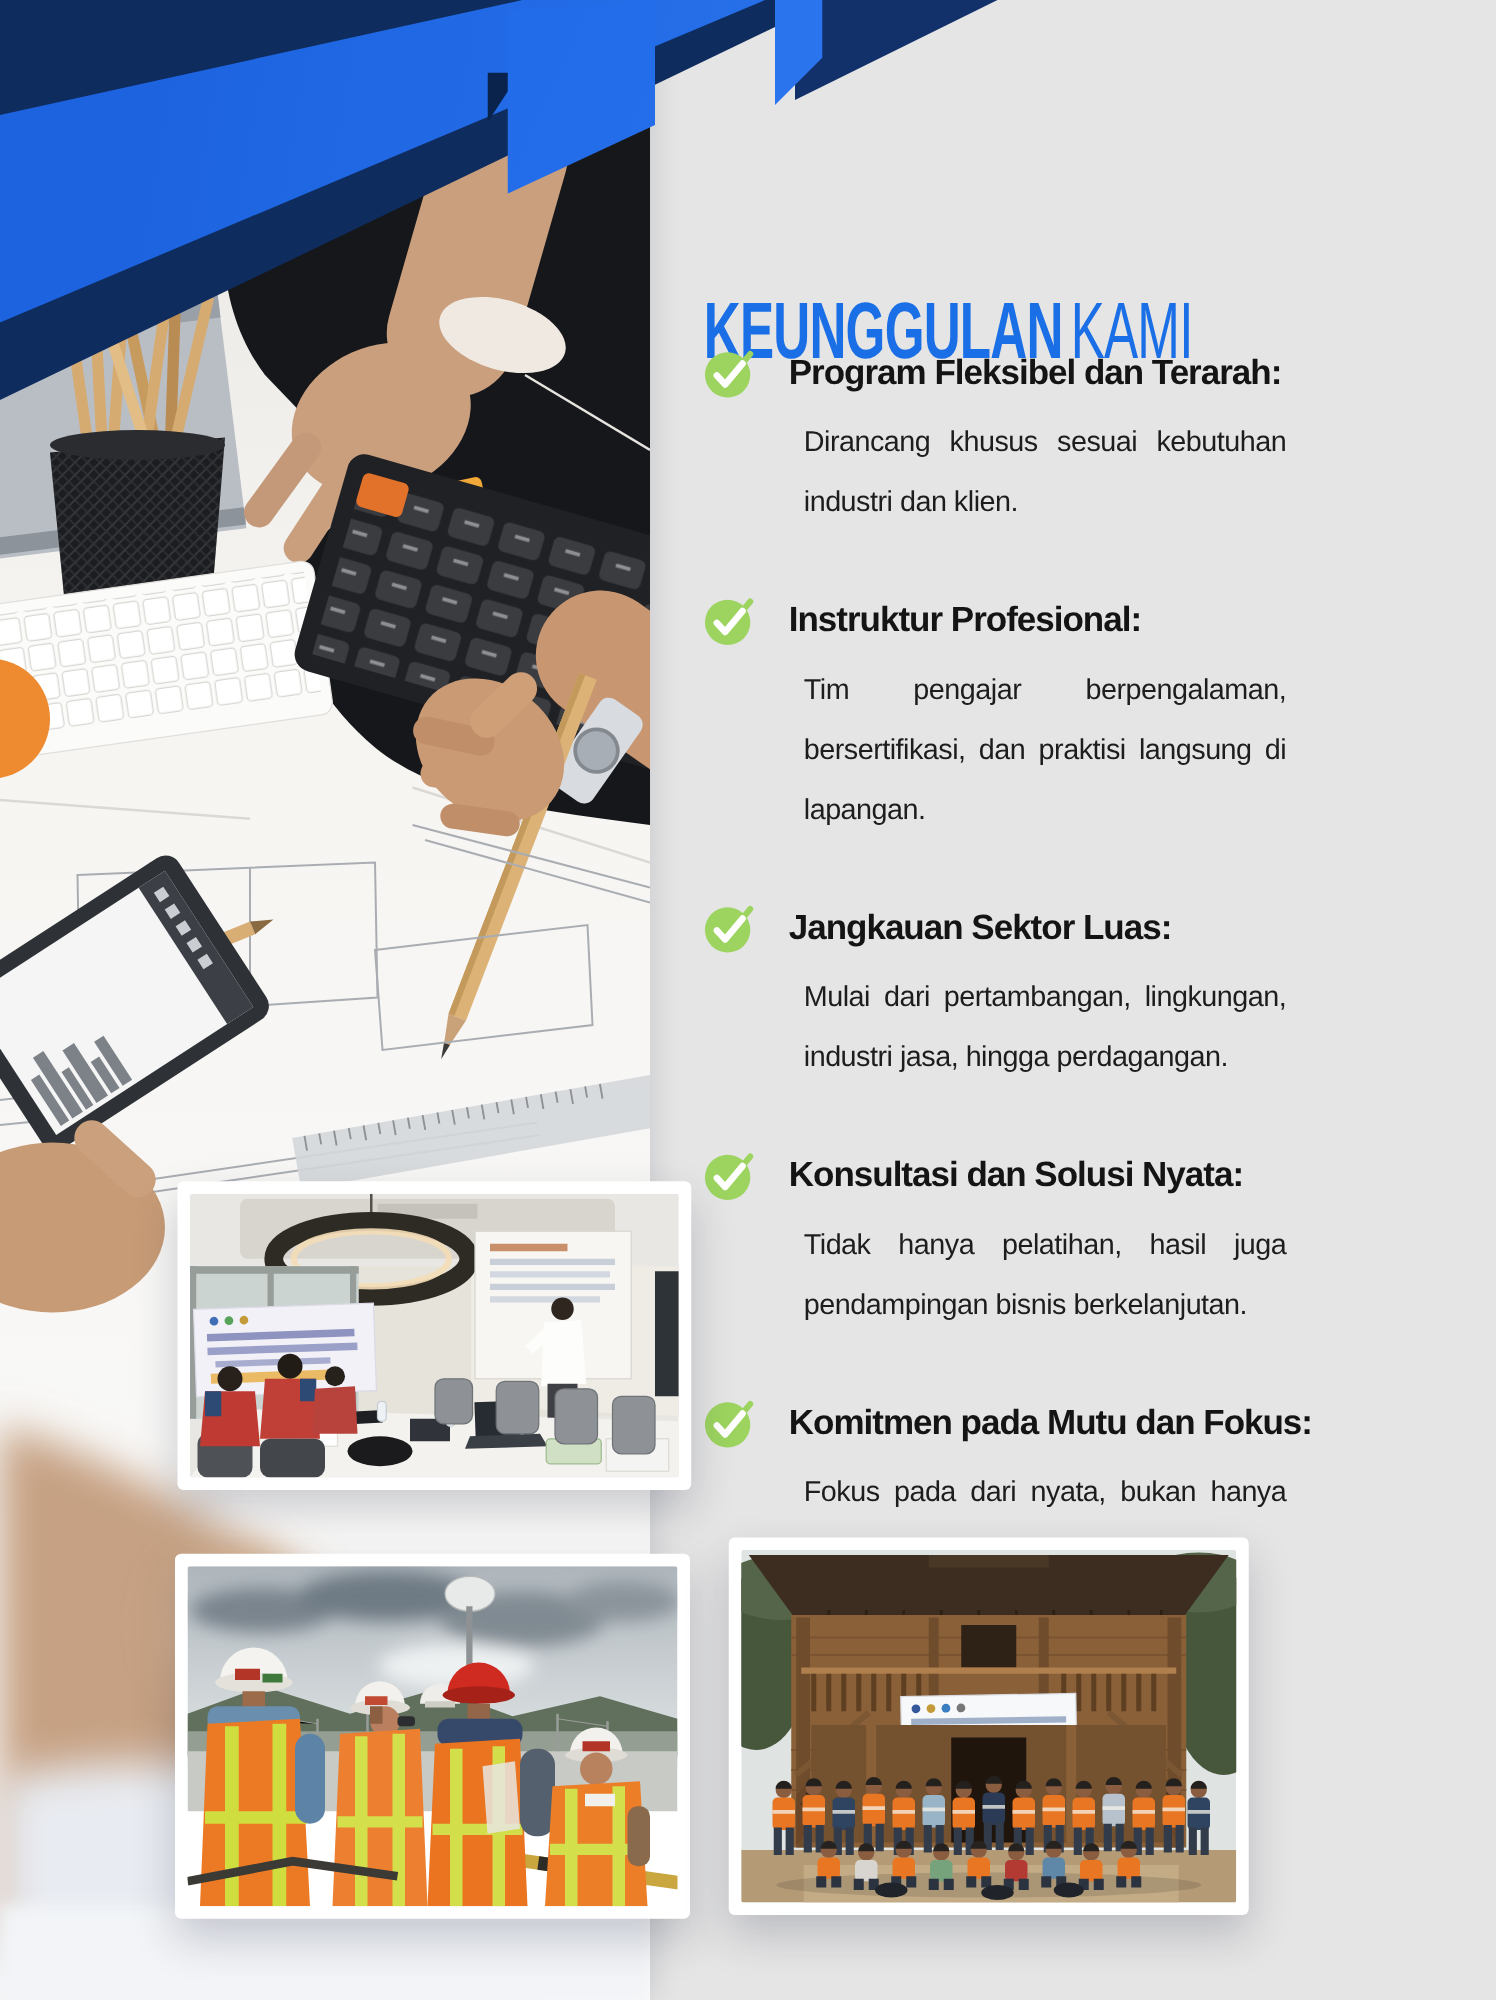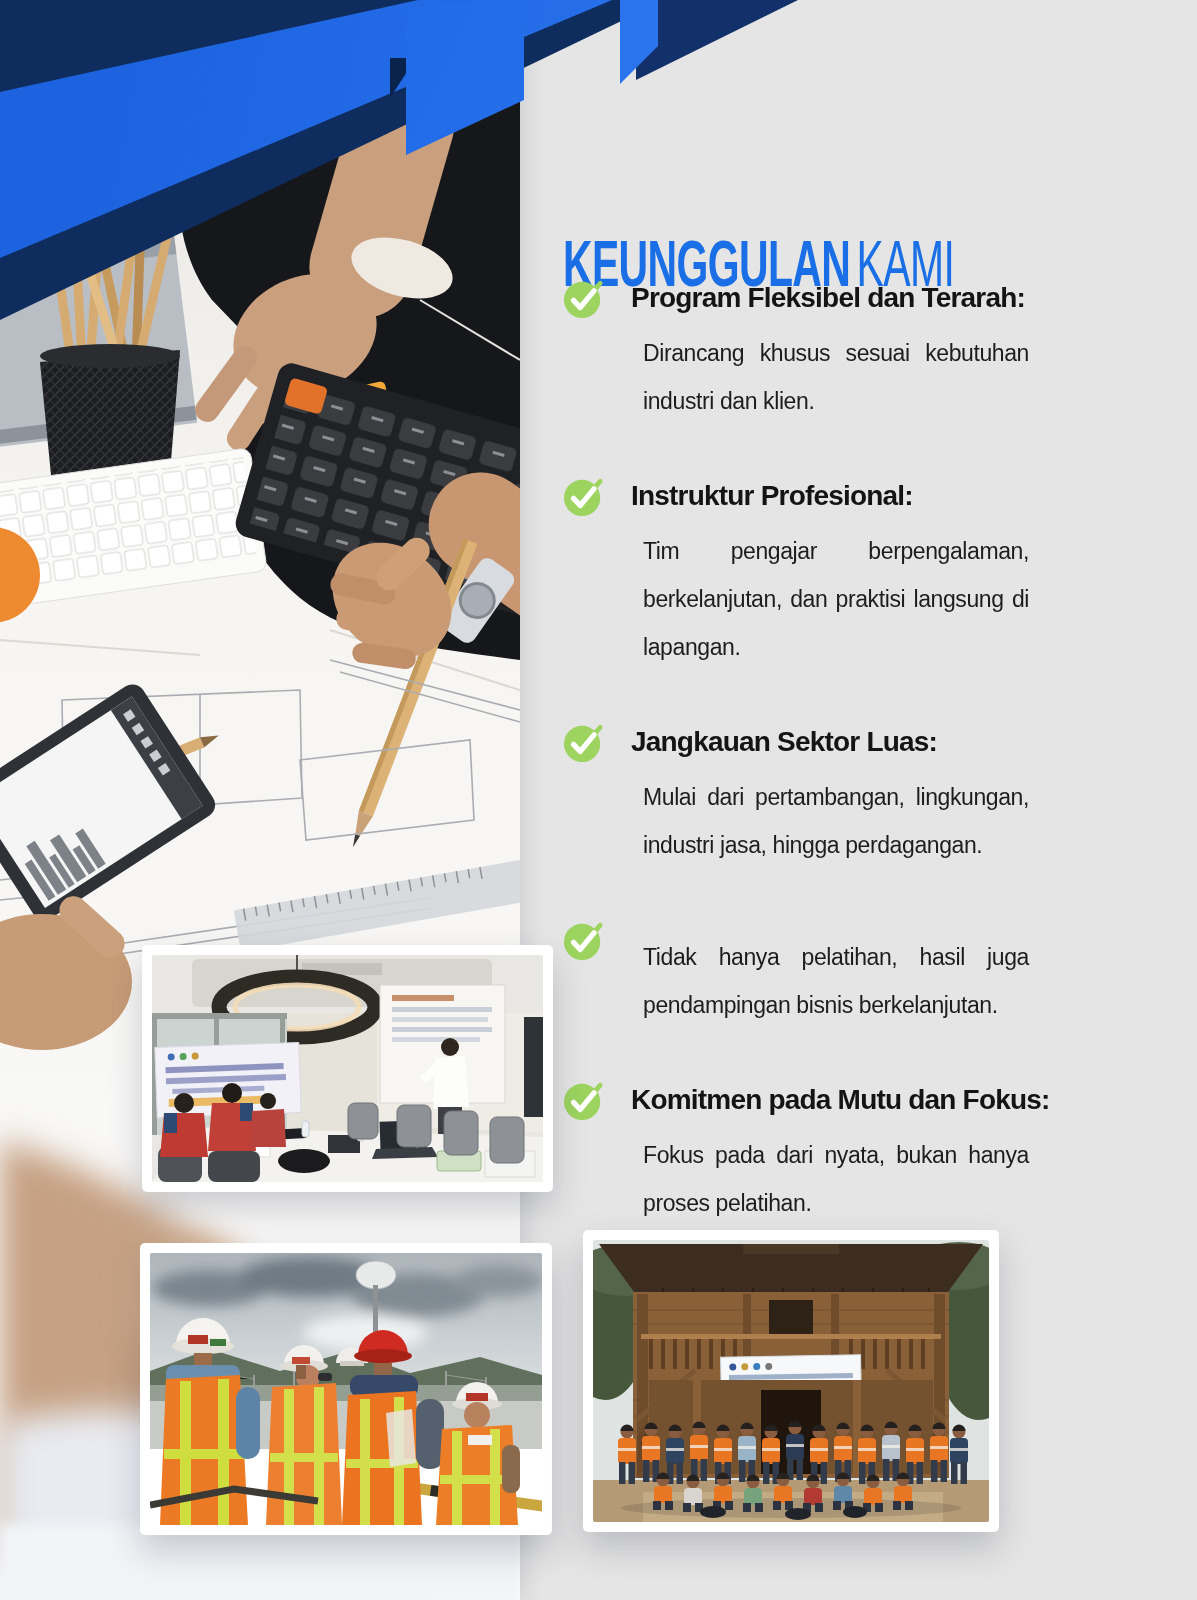--- a/index.html
+++ b/index.html
@@ -231,21 +231,21 @@
     <div class="item">
       <span class="check">
         <svg width="42" height="42" viewBox="0 0 44 44">
             <circle cx="20" cy="24" r="19" fill="#9cd45f"></circle>
         <path d="M33.5 13 L39 6.5" stroke="#9cd45f" stroke-width="5" stroke-linecap="round"></path>
         <path d="M11 24.5 L18 32 L32.5 14.5" stroke="#ffffff" stroke-width="5.5" fill="none" stroke-linecap="round" stroke-linejoin="round"></path>
           </svg>
       </span>
       <div class="item-text">
         <h2>Instruktur Profesional:</h2>
-        <p>Tim pengajar berpengalaman, berkelanjutan, dan praktisi langsung di lapangan.</p>
+        <p>Tim pengajar berpengalaman, bersertifikasi, dan praktisi langsung di lapangan.</p>
       </div>
     </div>
 
     <div class="item">
       <span class="check">
         <svg width="42" height="42" viewBox="0 0 44 44">
             <circle cx="20" cy="24" r="19" fill="#9cd45f"></circle>
         <path d="M33.5 13 L39 6.5" stroke="#9cd45f" stroke-width="5" stroke-linecap="round"></path>
         <path d="M11 24.5 L18 32 L32.5 14.5" stroke="#ffffff" stroke-width="5.5" fill="none" stroke-linecap="round" stroke-linejoin="round"></path>
           </svg>
@@ -258,20 +258,21 @@
 
     <div class="item">
       <span class="check">
         <svg width="42" height="42" viewBox="0 0 44 44">
             <circle cx="20" cy="24" r="19" fill="#9cd45f"></circle>
         <path d="M33.5 13 L39 6.5" stroke="#9cd45f" stroke-width="5" stroke-linecap="round"></path>
         <path d="M11 24.5 L18 32 L32.5 14.5" stroke="#ffffff" stroke-width="5.5" fill="none" stroke-linecap="round" stroke-linejoin="round"></path>
           </svg>
       </span>
       <div class="item-text">
+        <h2>Konsultasi dan Solusi Nyata:</h2>
         <p>Tidak hanya pelatihan, hasil juga pendampingan bisnis berkelanjutan.</p>
       </div>
     </div>
 
     <div class="item">
       <span class="check">
         <svg width="42" height="42" viewBox="0 0 44 44">
             <circle cx="20" cy="24" r="19" fill="#9cd45f"></circle>
         <path d="M33.5 13 L39 6.5" stroke="#9cd45f" stroke-width="5" stroke-linecap="round"></path>
         <path d="M11 24.5 L18 32 L32.5 14.5" stroke="#ffffff" stroke-width="5.5" fill="none" stroke-linecap="round" stroke-linejoin="round"></path>

